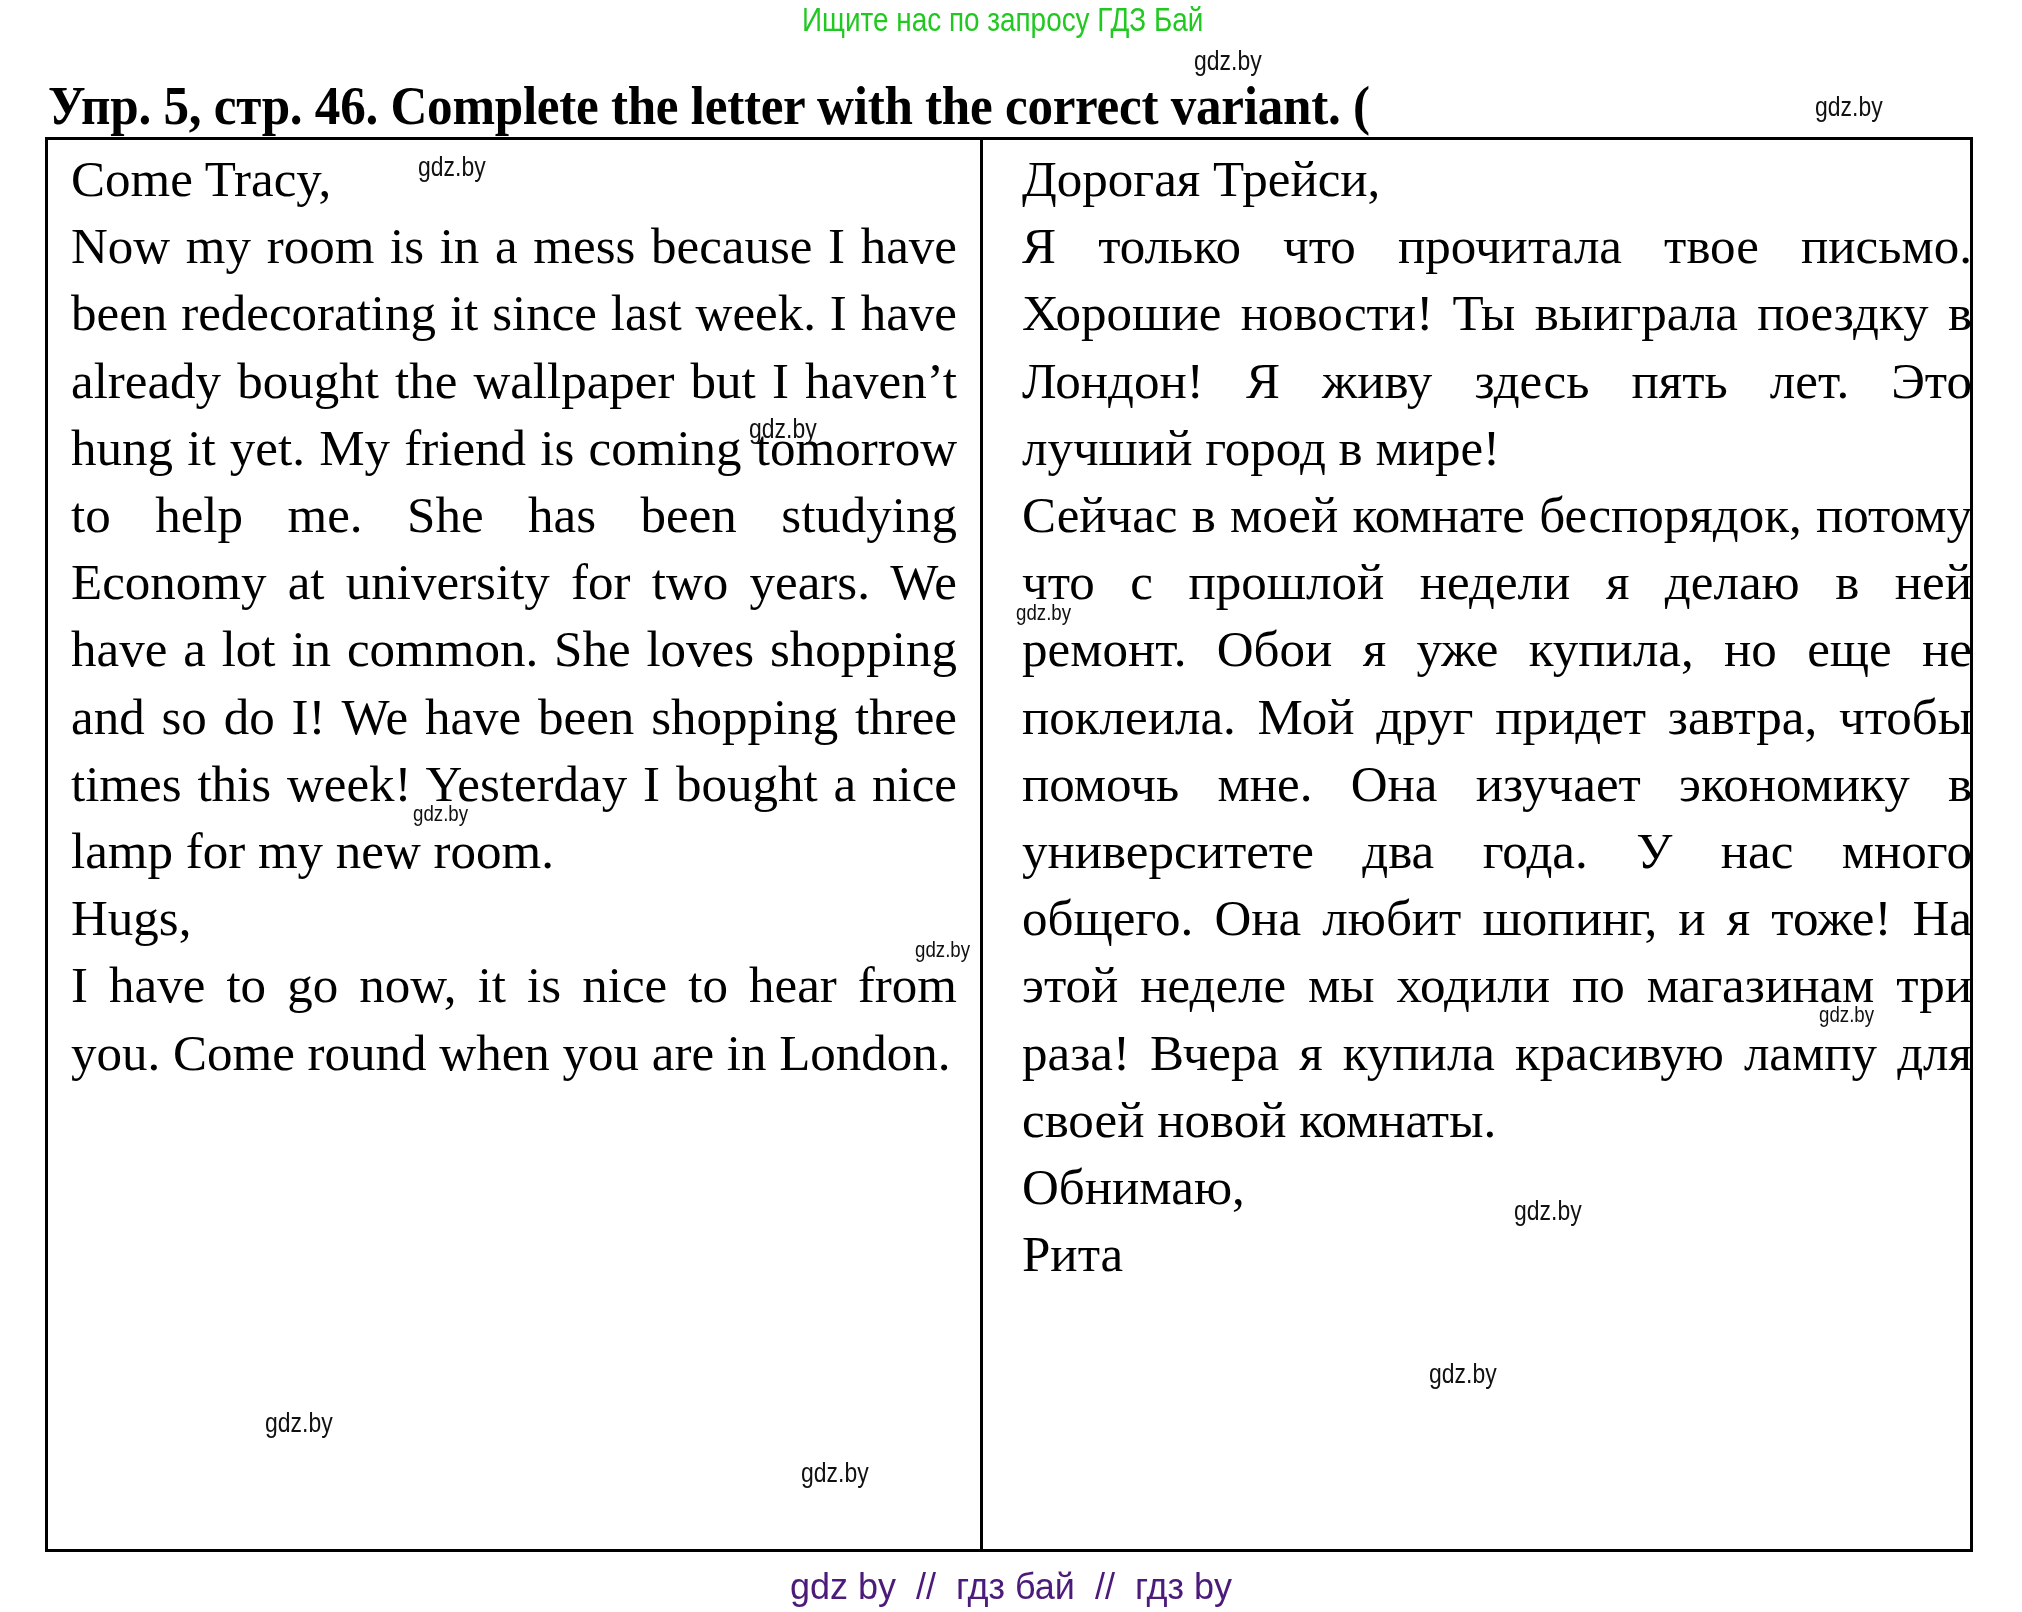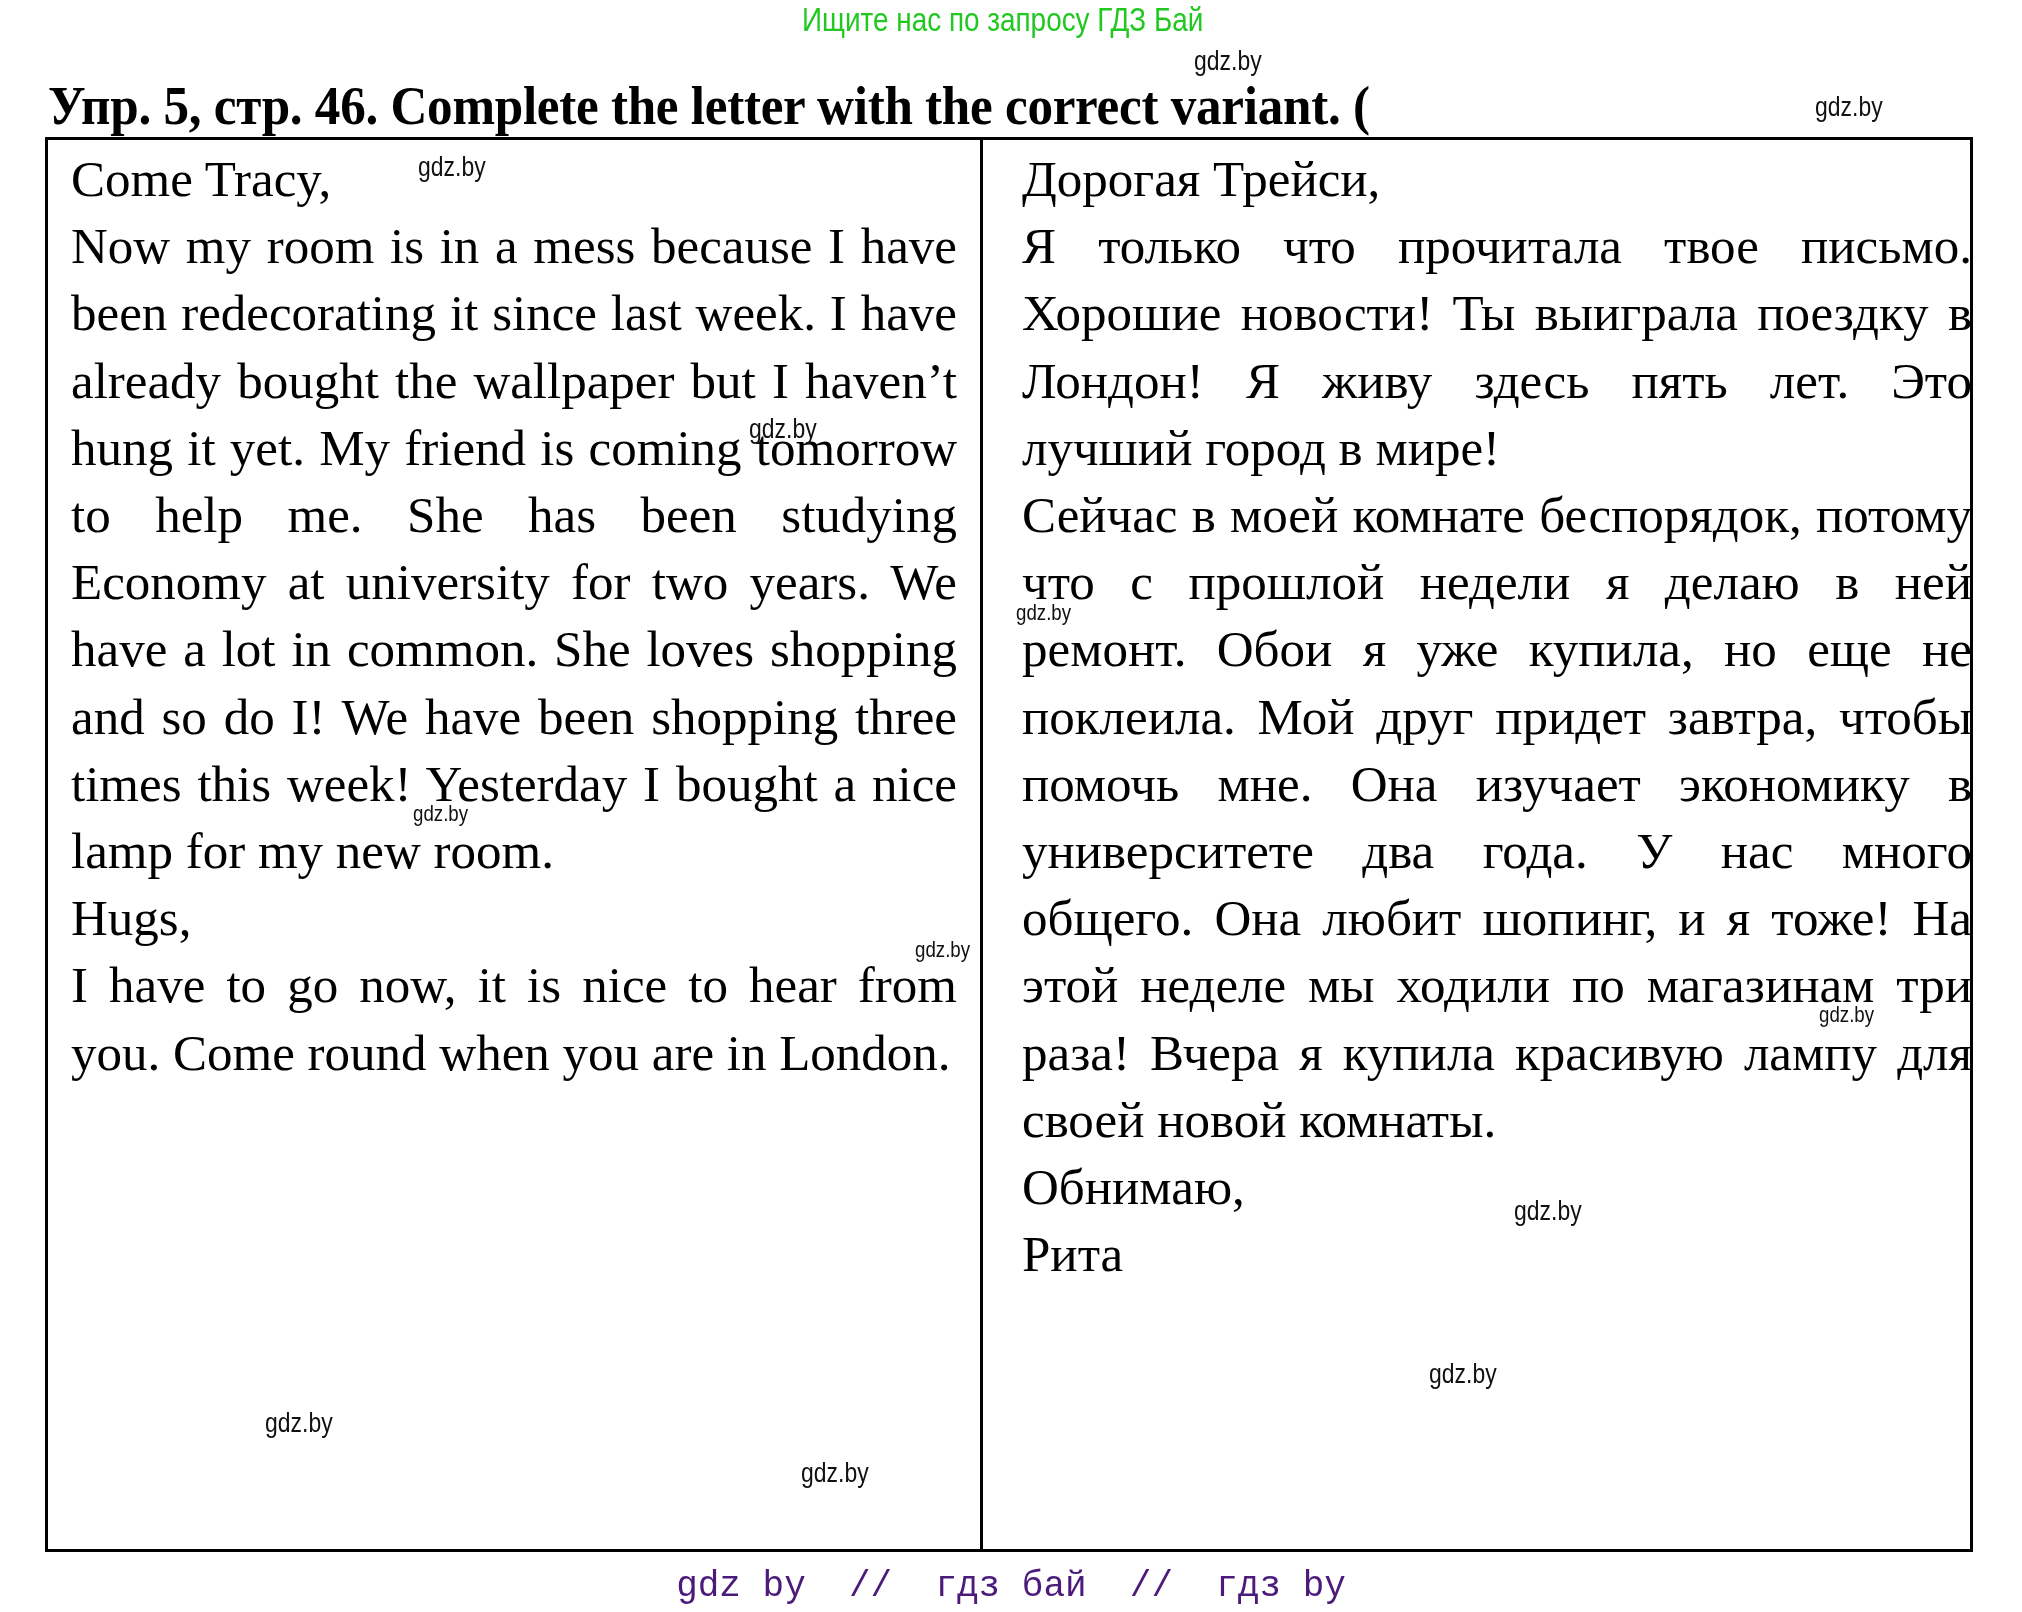--- a/index.html
+++ b/index.html
@@ -8,21 +8,21 @@
   .promo span{position:absolute;left:752px;top:0;white-space:nowrap;}
   .wm{position:absolute;font-family:"Liberation Sans",sans-serif;font-size:27px;color:#111;transform:scaleX(0.85);transform-origin:0 0;white-space:nowrap;}
   .heading{position:absolute;left:48px;top:74px;font-size:55px;font-weight:bold;white-space:nowrap;letter-spacing:-0.3px;transform:scaleX(0.93);transform-origin:0 0;}
   .box{position:absolute;left:45px;top:137px;width:1922px;height:1409px;border:3px solid #000;box-sizing:content-box;}
   .divider{position:absolute;left:932px;top:0;width:3px;height:100%;background:#000;}
   .col{position:absolute;top:6px;font-size:51px;line-height:67.2px;text-align:justify;}
   .col.left{left:23px;width:886px;}
   .col.right{left:956px;width:950px;margin-left:18px;}
   .col p{margin:0;text-align:justify;}
   .col p.last{text-align-last:left;}
-  .footer{position:absolute;top:1566px;left:0;width:2022px;text-align:center;font-family:Liberation Mono, monospace;font-size:36px;color:#4b1a7a;white-space:pre;}
+  .footer{position:absolute;top:1566px;left:0;width:2022px;text-align:center;font-family:Liberation Sans, sans-serif;font-size:36px;color:#4b1a7a;white-space:pre;}
 </style>
 </head>
 <body>
 
 <div class="promo">
     <span>Ищите нас по запросу ГДЗ Бай</span>
   </div>
 
 <div class="wm" style="left:1194px;top:46px;">gdz.by</div>
 <div class="wm" style="left:1815px;top:92px;">gdz.by</div>

